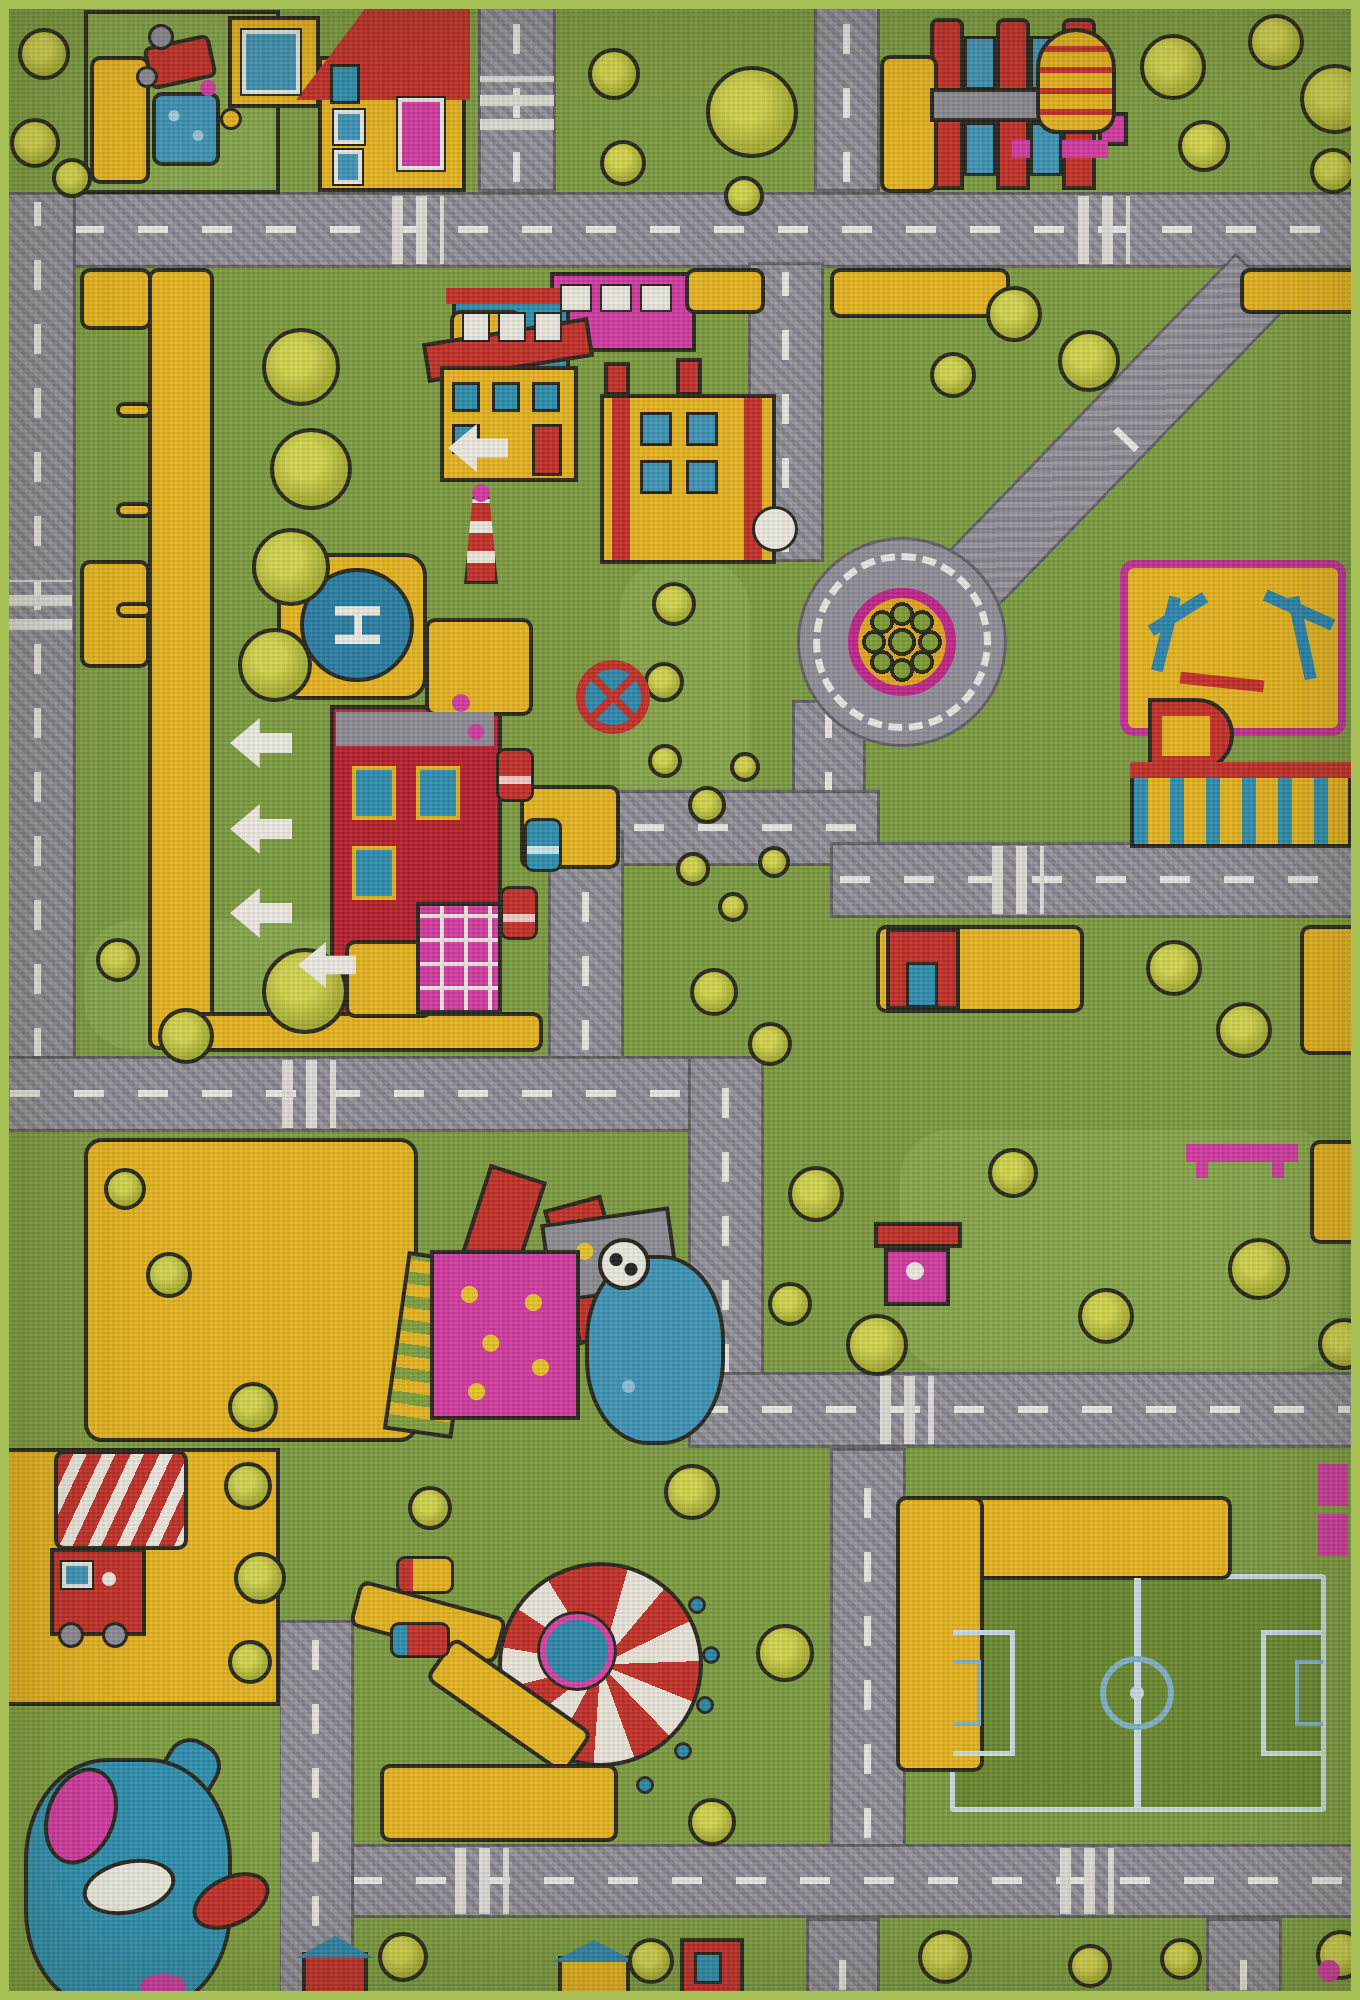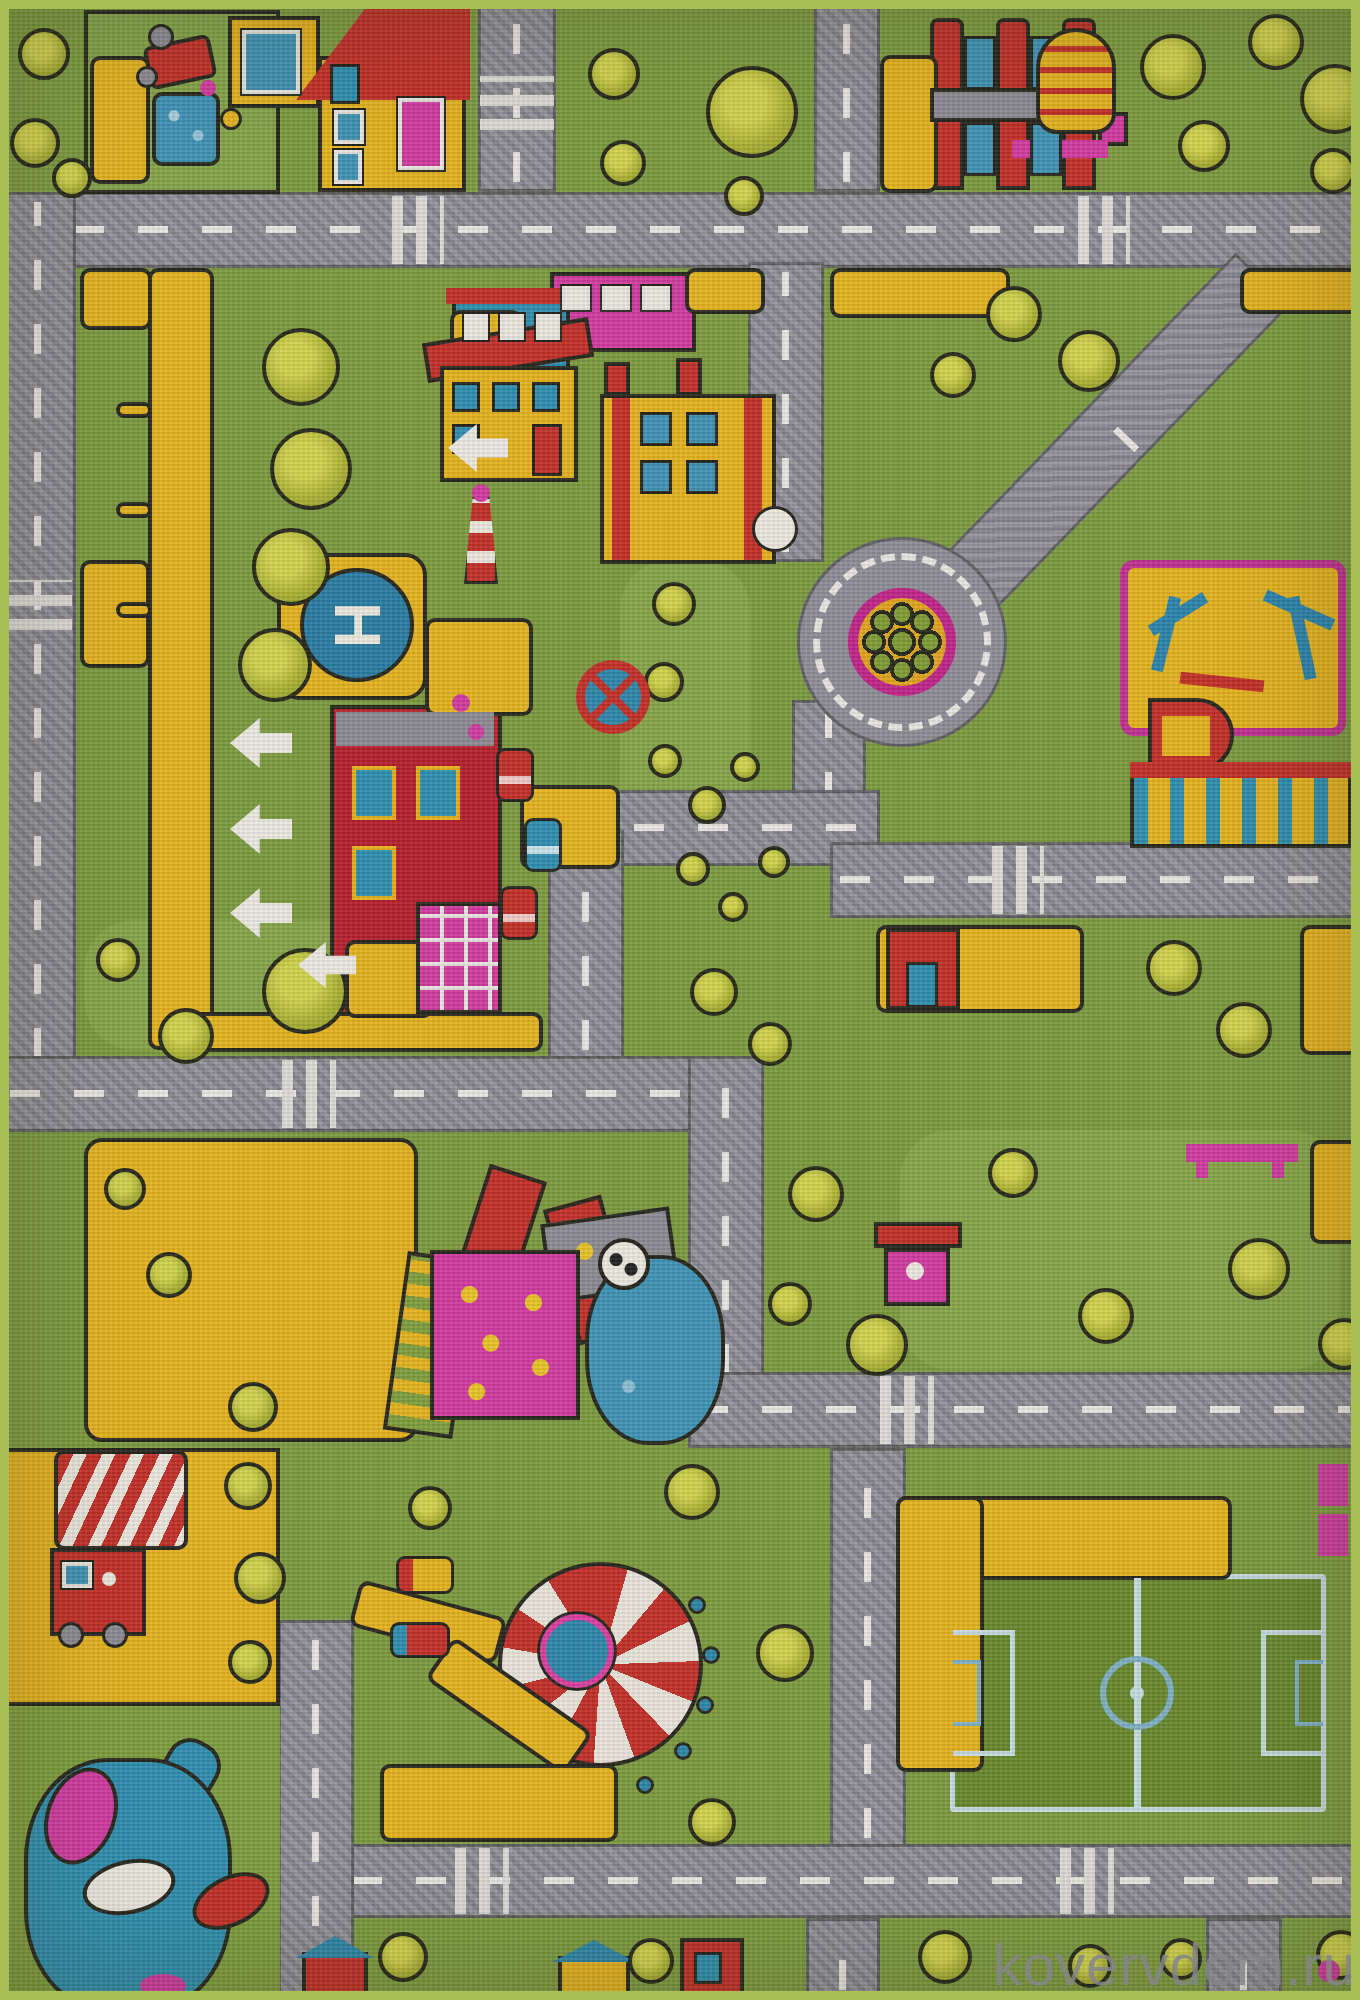--- a/index.html
+++ b/index.html
@@ -338,14 +338,13 @@
     <div class="tree" style="left: 104px; top: 1168px; width: 42px; height: 42px;"></div>
     <div class="tree" style="left: 146px; top: 1252px; width: 46px; height: 46px;"></div>
     <div class="tree" style="left: 228px; top: 1382px; width: 50px; height: 50px;"></div>
     <div class="dot" style="left: 688px; top: 1596px; width: 18px; height: 18px; background: rgb(46, 134, 168); border: 3px solid rgb(39, 39, 29); z-index: 6;"></div>
     <div class="dot" style="left: 702px; top: 1646px; width: 18px; height: 18px; background: rgb(46, 134, 168); border: 3px solid rgb(39, 39, 29); z-index: 6;"></div>
     <div class="dot" style="left: 696px; top: 1696px; width: 18px; height: 18px; background: rgb(46, 134, 168); border: 3px solid rgb(39, 39, 29); z-index: 6;"></div>
     <div class="dot" style="left: 674px; top: 1742px; width: 18px; height: 18px; background: rgb(46, 134, 168); border: 3px solid rgb(39, 39, 29); z-index: 6;"></div>
     <div class="dot" style="left: 636px; top: 1776px; width: 18px; height: 18px; background: rgb(46, 134, 168); border: 3px solid rgb(39, 39, 29); z-index: 6;"></div>
     <div class="tex"></div>
   <div class="edge"></div>
-  <div class="wm">kovervdom.ru</div>
 </div>
 
 </body></html>

